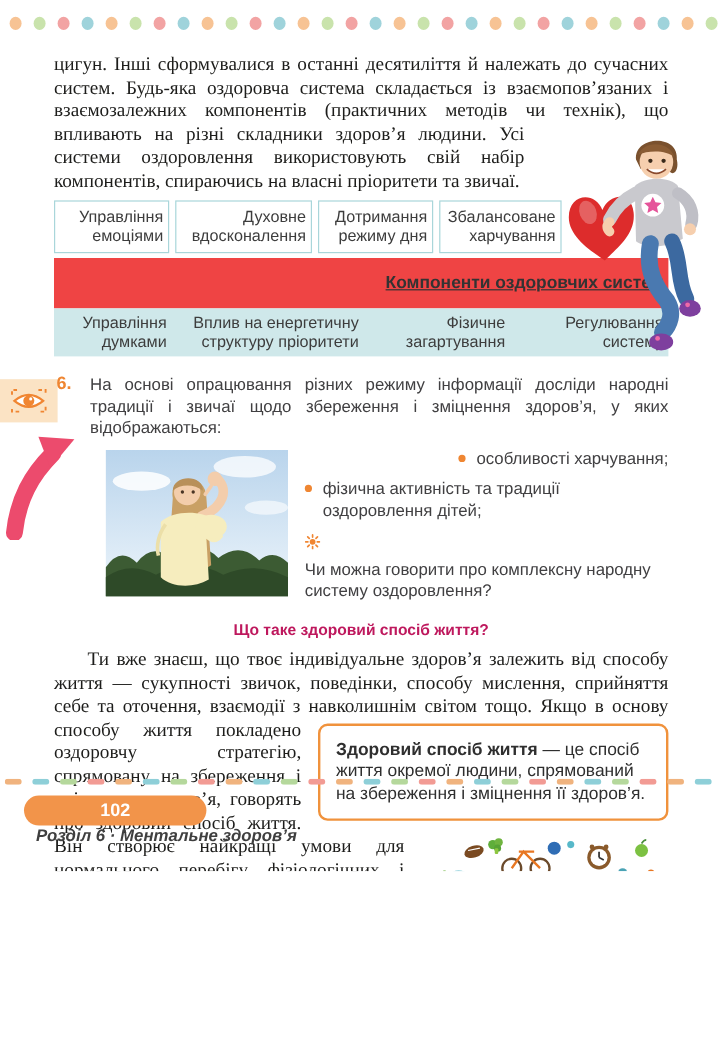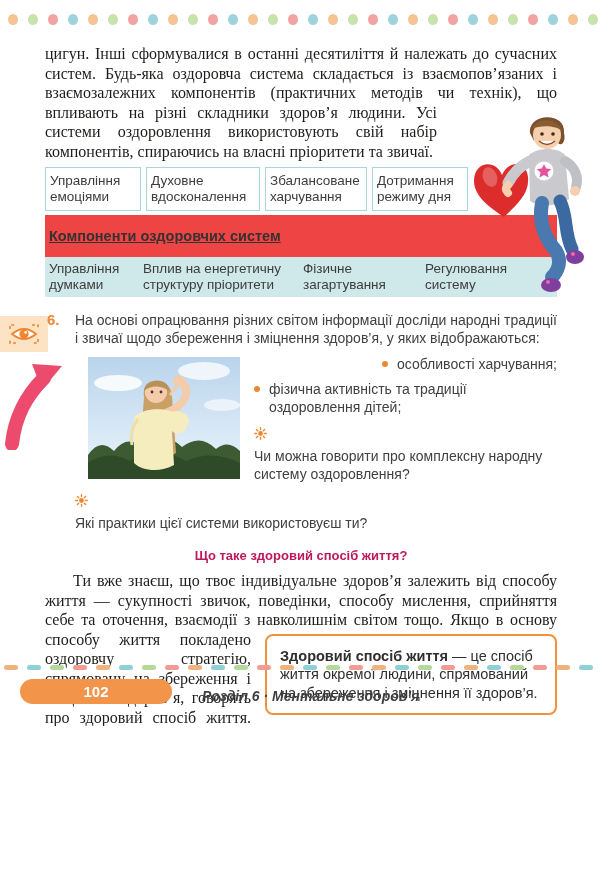--- a/index.html
+++ b/index.html
@@ -9,21 +9,21 @@
   .dots{position:absolute;top:14px;left:8px;right:0;display:flex;gap:10px;}
   .dot{width:10px;height:11px;border-radius:50%;flex:0 0 auto;}
   
   .content{position:absolute;top:44px;left:45px;width:512px;}
   .serif{font-size:16px;line-height:19.5px;text-align:justify;margin:0;}
   .par1 .char-spacer{float:right;width:120px;height:66px;}
   
   .character{position:absolute;left:466px;top:103px;width:138px;height:210px;z-index:6;}
   
   .htable{margin-top:6px;width:512px;font-family:"Liberation Sans",sans-serif;
-          font-size:13.5px;line-height:16px;color:#3d3d3d;text-align:left;}
+          font-size:13.5px;line-height:16px;color:#3d3d3d;text-align:right;}
   .trow{display:flex;gap:5px;}
   .trow .cell{background:#fff;border:1px solid #a9d6da;display:flex;align-items:center;
               justify-content:center;padding:5px 4px;min-height:34px;box-sizing:border-box;}
   .band{background:#ef4444;margin-top:4px;padding:13px 4px;font-weight:bold;font-size:14.5px;color:#333;text-decoration:underline;}
   .bot{background:#cfe8ea;padding:4px;display:flex;gap:4px;}
   .bot .cell{border:none;flex:1 1 auto;}
   
   .exercise{margin-top:14px;font-family:"Liberation Sans",sans-serif;font-size:14px;
             line-height:18px;color:#414042;}
   .ex-head{position:relative;margin-left:30px;text-align:justify;}
@@ -45,21 +45,21 @@
   
   .defbox{float:right;display:block;width:262px;border:2.5px solid #f0923c;border-radius:8px;
           padding:11px 13px;margin:4px 0 6px 14px;font-family:"Liberation Sans",sans-serif;
           font-size:14.5px;line-height:18.5px;color:#2f2f2f;text-align:left;text-indent:0;}
   .db-term{font-weight:bold;}
   .heartfloat{float:right;clear:right;display:block;width:208px;height:118px;margin:4px 0 0 12px;}
   
   .pfooter{position:absolute;left:0;right:0;bottom:22px;}
   .dashes{display:flex;gap:9px;margin-left:4px;overflow:hidden;}
   .dash{width:14px;height:5px;border-radius:2.5px;flex:0 0 auto;}
-  .frow{display:flex;align-items:flex-end;margin-top:9px;font-family:"Liberation Sans",sans-serif;}
+  .frow{display:flex;align-items:flex-start;margin-top:9px;font-family:"Liberation Sans",sans-serif;flex-direction:column;}
   .pagebadge{width:152px;height:25px;margin-left:20px;border-radius:13px;background:#f2944a;
              color:#fff;font-weight:bold;font-size:15px;display:flex;align-items:center;justify-content:center;}
   .chapter{margin-left:30px;font-style:italic;font-weight:bold;font-size:14px;color:#3f3f3f;}
   
   .eyebadge{position:absolute;left:0;top:316px;width:48px;height:36px;background:#fbe3c4;
             display:flex;align-items:center;justify-content:center;}
   .arrow{position:absolute;left:2px;top:354px;width:62px;height:96px;}
 </style>
 </head>
 <body>
@@ -140,36 +140,36 @@
   <div class="content">
 
     <p class="serif par1"><span>цигун. Інші сформувалися в останні десятиліття й належать до сучасних систем. Будь-яка оздоровча система складається із взаємопов’язаних і взаємозалежних компонентів (практичних методів чи технік),</span>
       <span class="char-spacer"></span>
       <span>що впливають на різні складники здоров’я людини. Усі системи оздоровлення використовують свій набір компонентів, спираючись на власні пріоритети та звичаї.</span></p>
 
     <div class="htable">
       <div class="trow">
         <div class="cell" style="flex:0 0 96px">Управління емоціями</div>
         <div class="cell" style="flex:0 0 114px">Духовне вдосконалення</div>
+        <div class="cell" style="flex:0 0 96px">Дотримання режиму дня</div>
         <div class="cell" style="flex:0 0 102px">Збалансоване харчування</div>
-        <div class="cell" style="flex:0 0 96px">Дотримання режиму дня</div>
       </div>
       <div class="band">Компоненти оздоровчих систем</div>
       <div class="bot">
         <div class="cell" style="flex:0 0 90px">Управління думками</div>
         <div class="cell" style="flex:0 0 156px">Вплив на енергетичну структуру пріоритети</div>
         <div class="cell" style="flex:0 0 118px">Фізичне загартування</div>
         <div class="cell">Регулювання систему</div>
       </div>
     </div>
 
     <div class="exercise">
       <div class="ex-head">
         <span class="ex-num">6.</span>
-        <span>На основі опрацювання різних світом інформації досліди народні традиції і звичаї щодо збереження і зміцнення здоров’я, у яких відображаються:</span>
+        <span>На основі опрацювання різних режиму інформації досліди народні традиції і звичаї щодо збереження і зміцнення здоров’я, у яких відображаються:</span>
       </div>
       <div class="ex-body">
         <span class="photo">
           <svg width="152" height="122" viewBox="0 0 152 122" preserveAspectRatio="none">
             <defs>
                 <linearGradient id="sky" x1="0" y1="0" x2="0" y2="1">
               <stop offset="0" stop-color="#b9d4ec"></stop>
                   <stop offset="1" stop-color="#edf5fb"></stop>
             </linearGradient>
               </defs>
@@ -204,29 +204,20 @@
         </ul>
         <div class="q">
           <svg class="sun" width="13" height="13" viewBox="0 0 14 14">
             <circle cx="7" cy="7" r="2.6" fill="#f08632"></circle>
             <g stroke="#f08632" stroke-width="1.5" stroke-linecap="round">
               <path d="M7 0.8 V2.8 M7 11.2 V13.2 M0.8 7 H2.8 M11.2 7 H13.2 M2.6 2.6 L4 4 M10 10 L11.4 11.4 M11.4 2.6 L10 4 M4 10 L2.6 11.4"></path>
             </g>
           </svg>
           <span>Чи можна говорити про комплексну народну систему оздоровлення?</span>
         </div>
-        <div class="q">
-          <svg class="sun" width="13" height="13" viewBox="0 0 14 14">
-            <circle cx="7" cy="7" r="2.6" fill="#f08632"></circle>
-            <g stroke="#f08632" stroke-width="1.5" stroke-linecap="round">
-              <path d="M7 0.8 V2.8 M7 11.2 V13.2 M0.8 7 H2.8 M11.2 7 H13.2 M2.6 2.6 L4 4 M10 10 L11.4 11.4 M11.4 2.6 L10 4 M4 10 L2.6 11.4"></path>
-            </g>
-          </svg>
-          <span>Які практики цієї системи використовуєш ти?</span>
-        </div>
       </div>
     </div>
 
     <div class="heading">Що таке здоровий спосіб життя?</div>
 
     <p class="serif par2"><span>Ти вже знаєш, що твоє індивідуальне здоров’я залежить від способу життя — сукупності звичок, поведінки, способу мислення, сприйняття себе та оточення, взаємодії з навколишнім світом тощо.</span>
       <span class="defbox"><span class="db-term">Здоровий спосіб життя</span><span> — це спосіб життя окремої людини, спрямований на збереження і зміцнення її здоров’я.</span></span>
       <span class="heartfloat">
         <svg width="208" height="118" viewBox="0 0 210 120">
 

